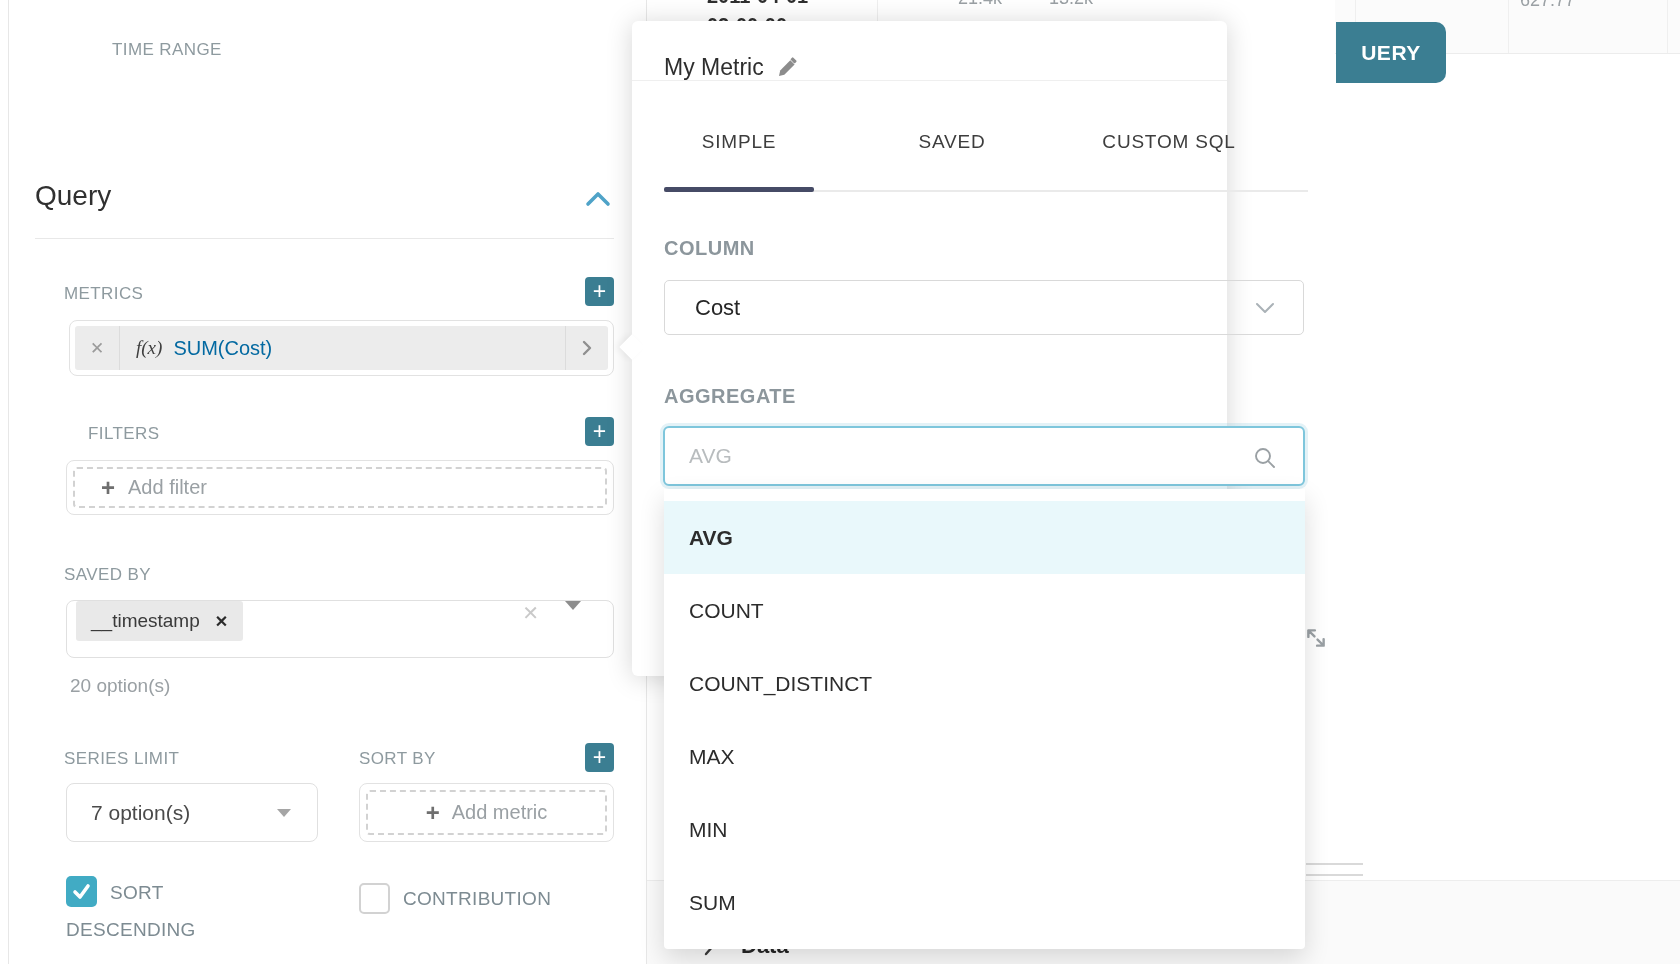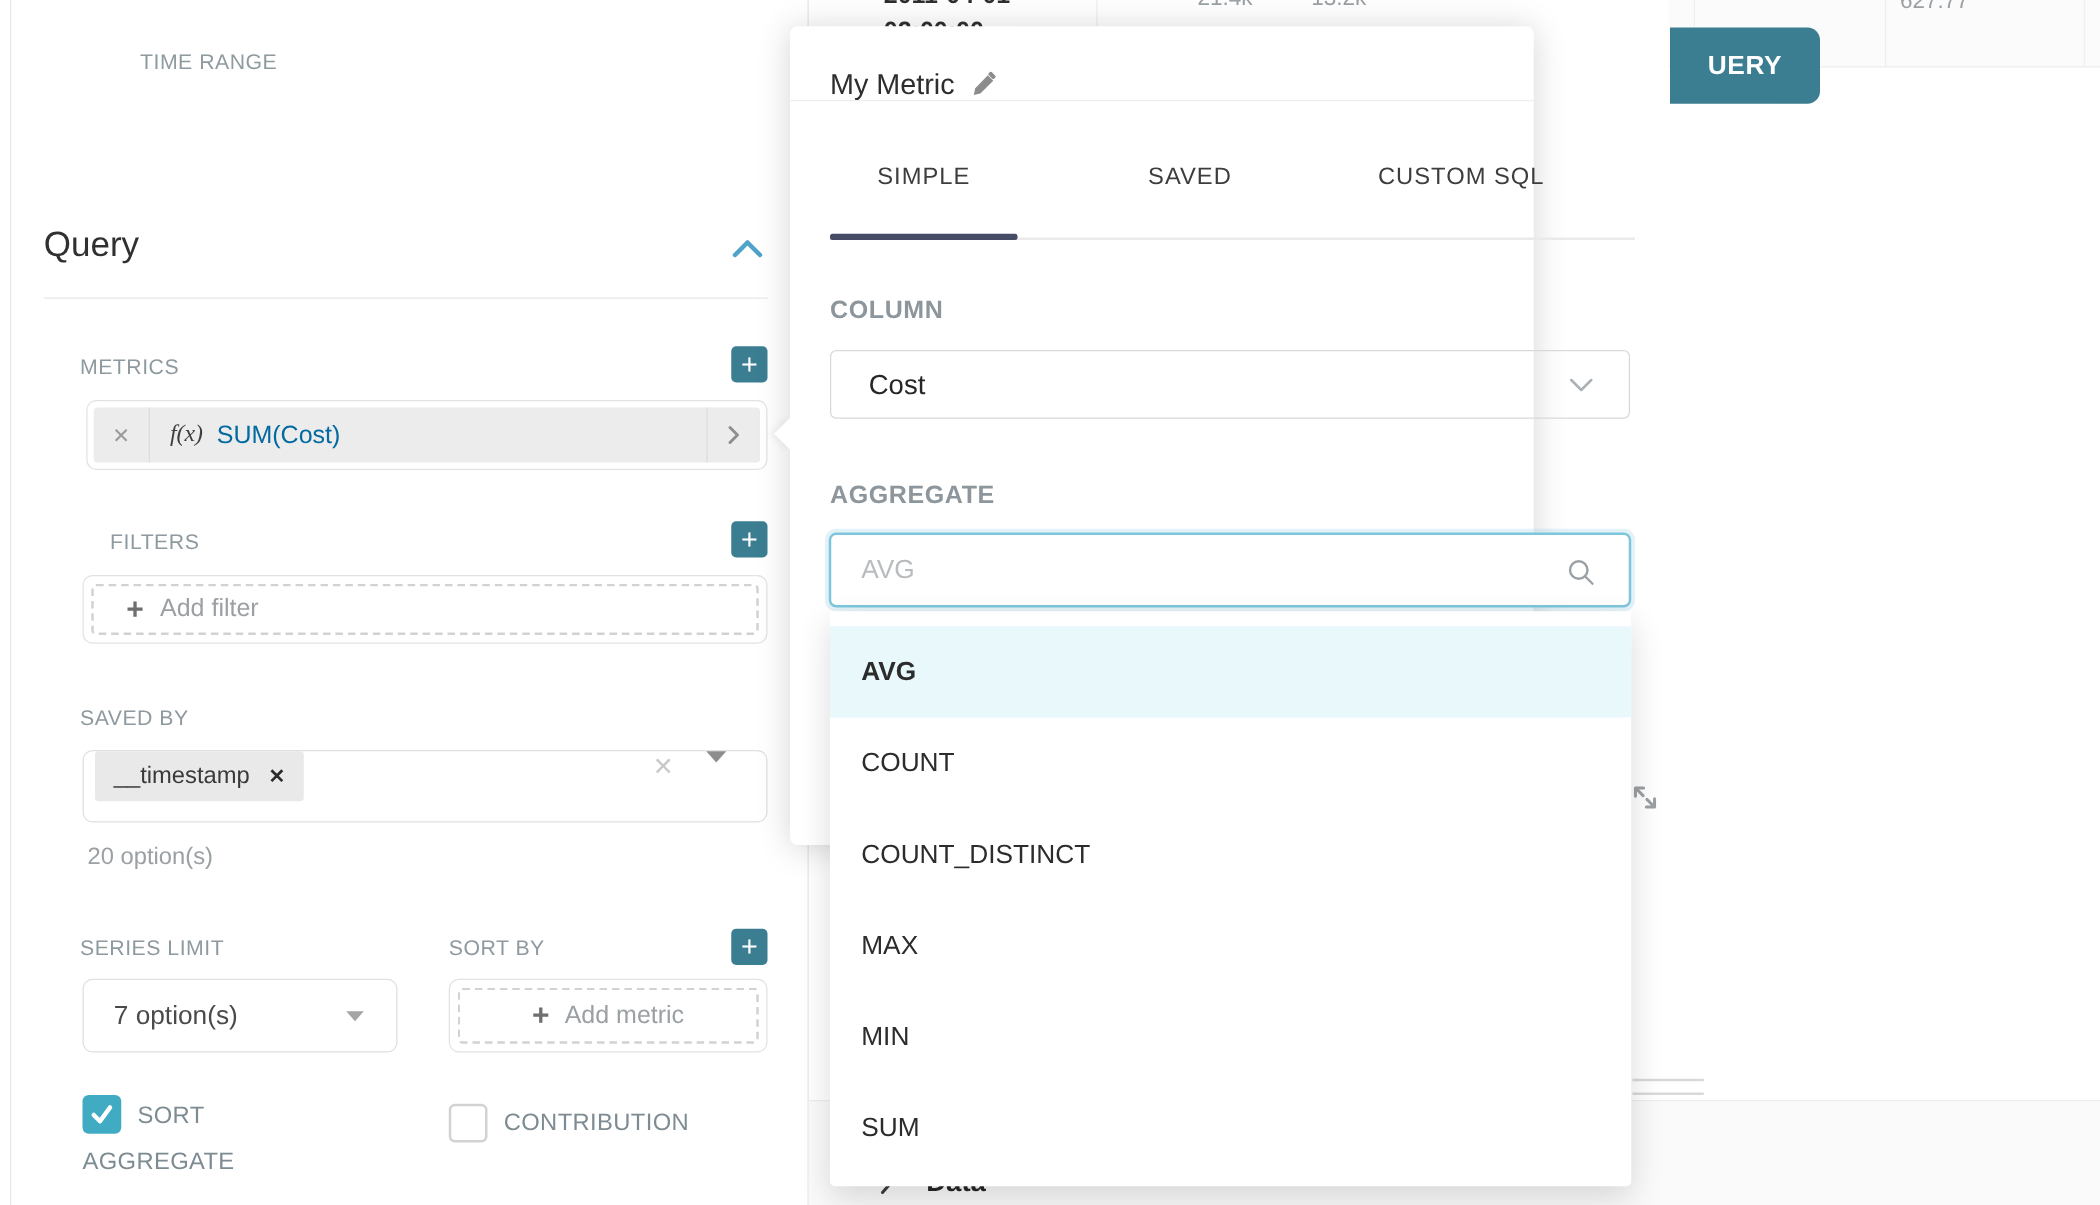--- a/index.html
+++ b/index.html
@@ -49,21 +49,21 @@
   <div class="abs bg-val" style="left:958px;top:-12px;">21.4k</div>
   <div class="abs bg-val" style="left:1049px;top:-12px;">13.2k</div>
   <div class="abs thin-vline" style="left:877px;top:0;height:44px;"></div>
   <div class="abs" style="left:1335px;top:0;width:345px;height:53px;background:#fbfbfb;"></div>
   <div class="abs bg-val" style="left:1520px;top:-10px;">627.77</div>
   <div class="abs thin-vline" style="left:1355px;top:0;height:53px;"></div>
   <div class="abs thin-vline" style="left:1508px;top:0;height:53px;"></div>
   <div class="abs thin-vline" style="left:1667px;top:0;height:53px;"></div>
   <div class="abs" style="left:1335px;top:53px;width:345px;height:1px;background:#ececec;"></div>
 
-  <div class="abs" style="left:1336px;top:22px;width:120px;height:61px;background:#3b7e92;border-radius:0 10px 10px 0;
+  <div class="abs" style="left:1336px;top:22px;width:110px;height:61px;background:#3b7e92;border-radius:0 10px 10px 0;
               display:flex;align-items:center;justify-content:center;color:#fff;font-weight:bold;
               font-size:21px;letter-spacing:.5px;cursor:pointer;">UERY</div>
 
   <div class="abs" style="left:647px;top:880px;width:1033px;height:84px;background:#fafafa;border-top:1px solid #ededed;"></div>
   <div class="abs" style="left:1306px;top:863px;width:57px;height:2px;background:#d9d9d9;"></div>
   <div class="abs" style="left:1306px;top:874px;width:57px;height:2px;background:#d9d9d9;"></div>
   <div class="abs" style="left:704px;top:933px;display:flex;align-items:center;gap:26px;cursor:pointer;">
     <svg width="11" height="20" viewBox="0 0 11 20">
         <polyline points="2,2 9,10 2,18" fill="none" stroke="#3c3c3c" stroke-width="2.4" stroke-linecap="round" stroke-linejoin="round"></polyline>
       </svg>
@@ -137,21 +137,21 @@
       <span class="plus-glyph">+</span>
       <span>Add metric</span>
     </div>
   </div>
 
   <div class="abs" style="left:66px;top:876px;width:31px;height:31px;border-radius:5px;background:#41abc4;display:flex;align-items:center;justify-content:center;cursor:pointer;">
     <svg width="21" height="21" viewBox="0 0 21 21">
         <polyline points="4,11 9,16 17,5" fill="none" stroke="#fff" stroke-width="3.6" stroke-linecap="round" stroke-linejoin="round"></polyline>
       </svg>
   </div>
-  <div class="abs" style="left:66px;top:874px;width:180px;font-size:19px;color:#7d8b92;letter-spacing:.3px;line-height:37px;text-indent:44px;">SORT AGGREGATE</div>
+  <div class="abs" style="left:66px;top:874px;width:180px;font-size:19px;color:#7d8b92;letter-spacing:.3px;line-height:37px;text-indent:44px;">SORT DESCENDING</div>
   <div class="abs" style="left:359px;top:883px;width:31px;height:31px;border-radius:5px;background:#fff;border:2px solid #d2d2d2;box-sizing:border-box;cursor:pointer;"></div>
   <div class="abs" style="left:403px;top:888px;font-size:19px;color:#7d8b92;letter-spacing:.3px;">CONTRIBUTION</div>
 
   <div id="popover" class="abs">
     <div id="popover-arrow" class="abs"></div>
 
     <div class="abs" style="left:0;top:0;width:100%;height:60px;border-bottom:1px solid #efefef;box-sizing:border-box;">
       <div class="abs" style="left:32px;top:33px;display:flex;align-items:center;gap:12px;">
         <span style="font-size:23px;color:#2e2e2e;">My Metric</span>
         <svg width="22" height="22" viewBox="0 0 22 22" style="cursor:pointer;">

